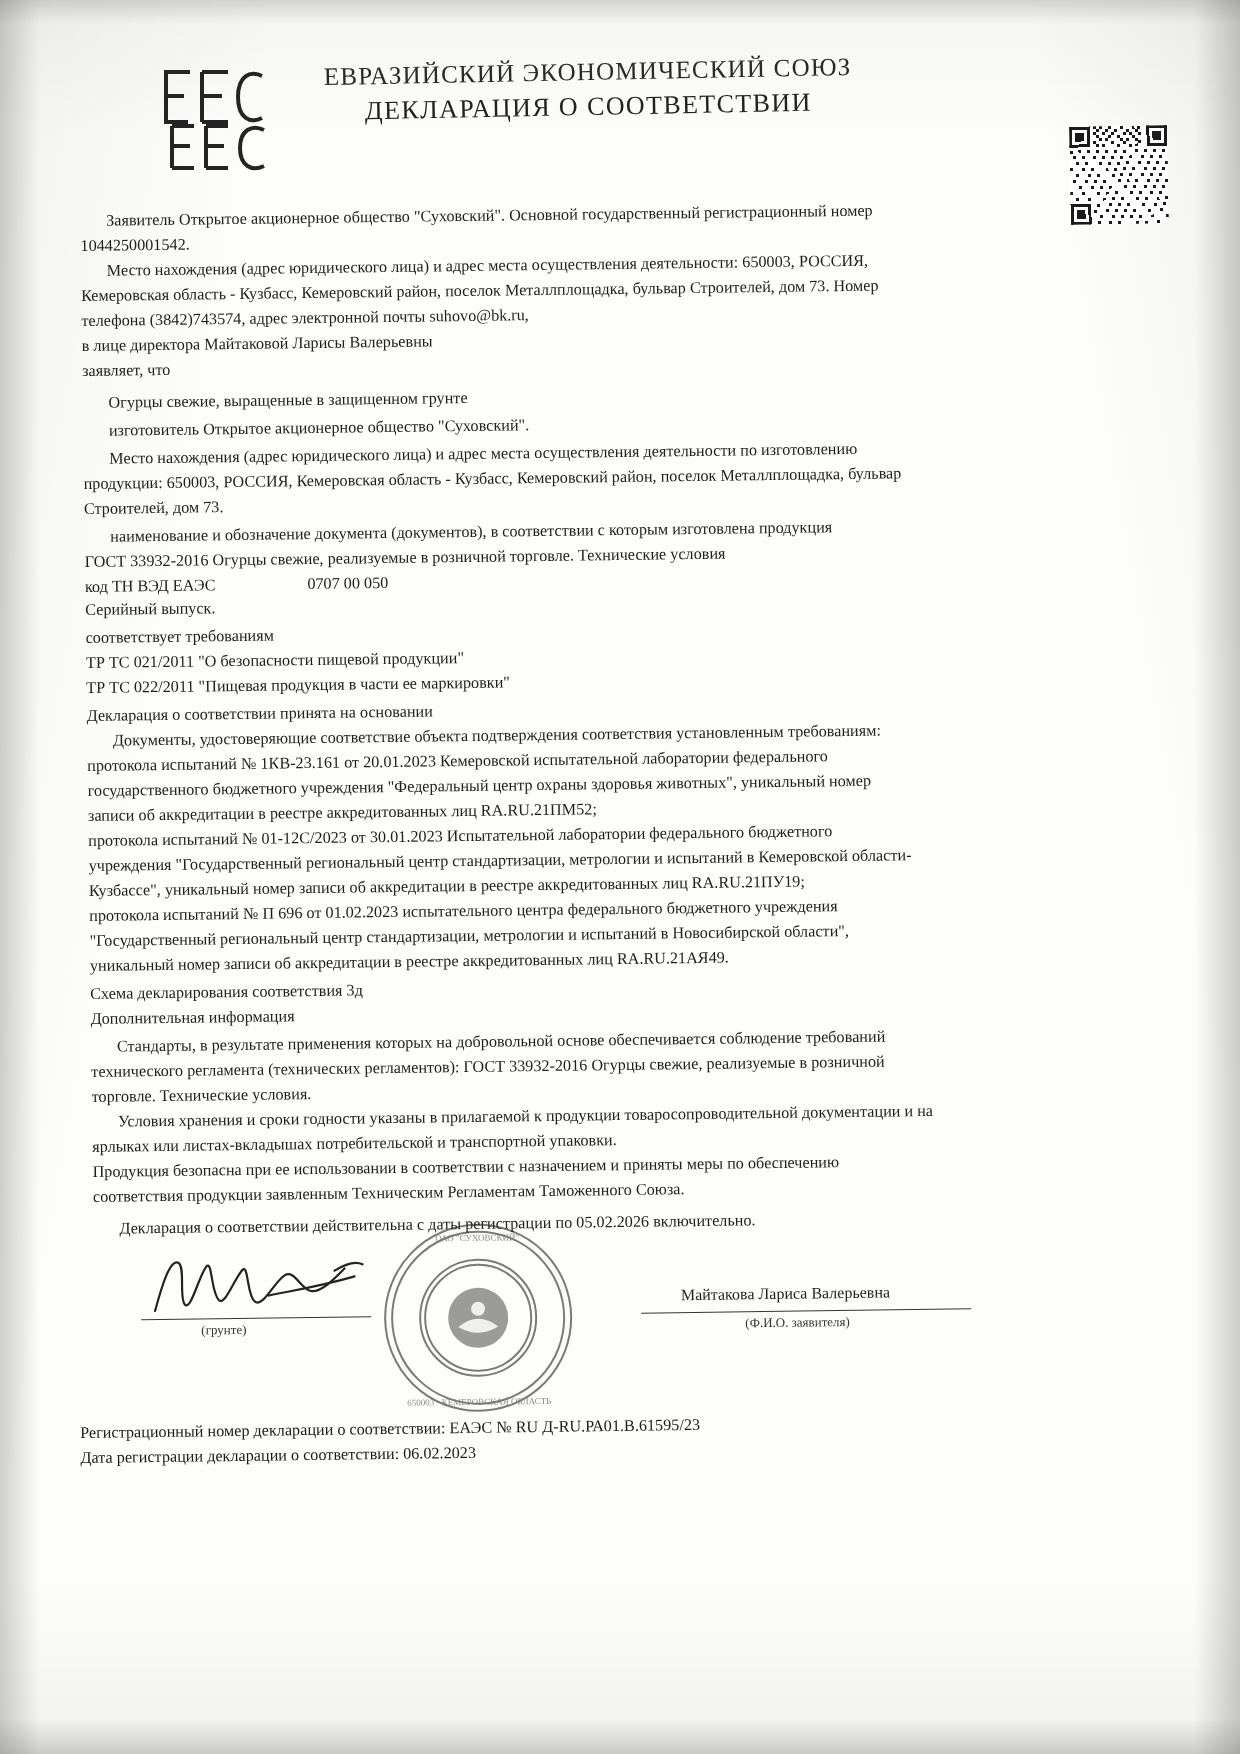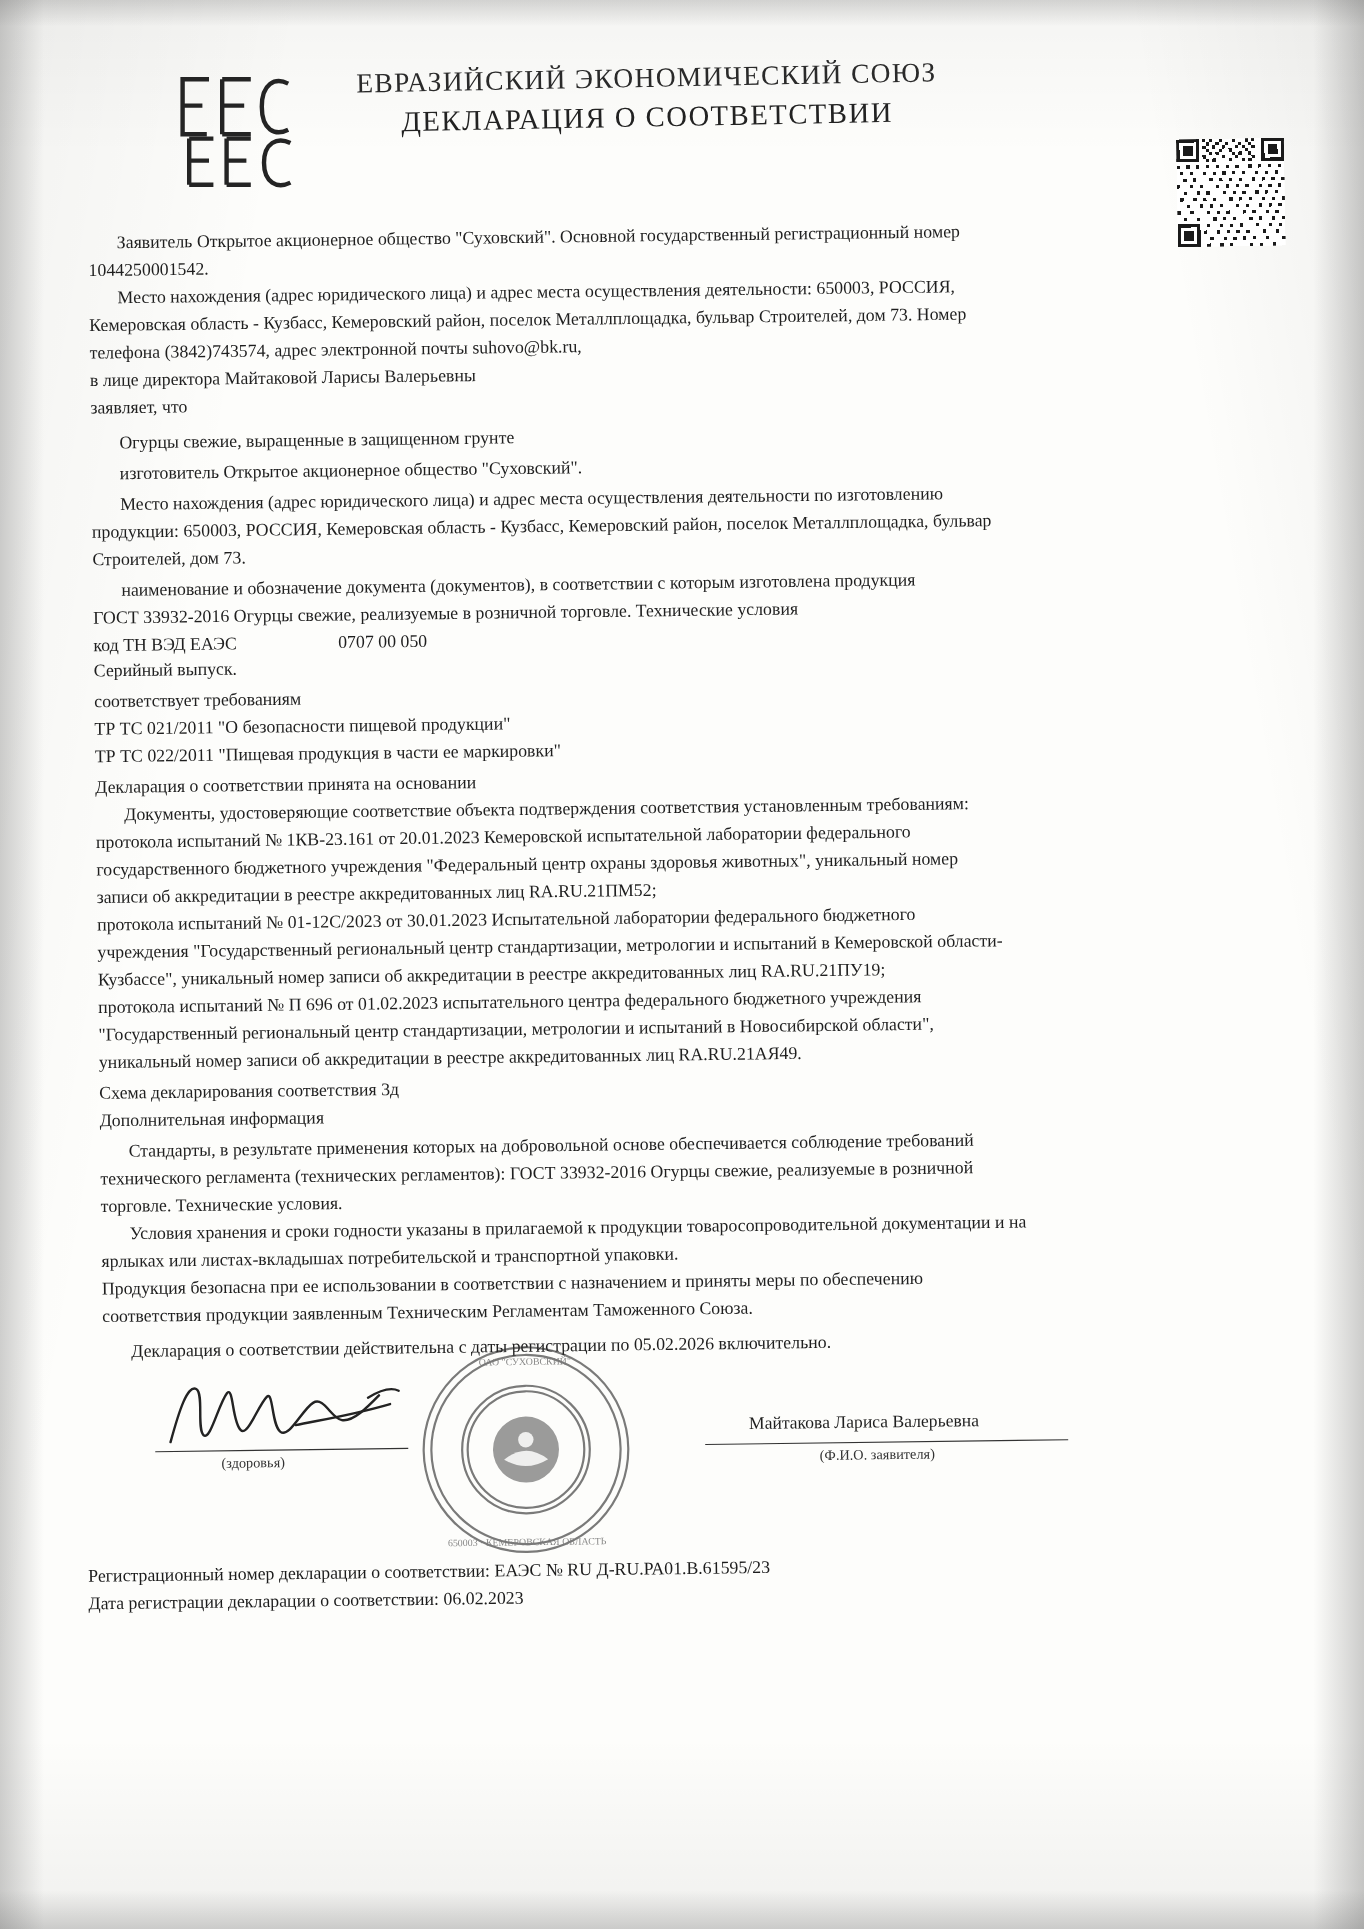--- a/index.html
+++ b/index.html
@@ -484,21 +484,21 @@
       <svg width="220" height="70" viewBox="0 0 220 70" aria-hidden="true">
         <g fill="none" stroke="#232323" stroke-width="2.2" stroke-linecap="round">
           <path d="M6 58 C 14 30, 22 6, 30 10 C 37 14, 30 46, 36 52 C 42 58, 50 24, 58 14 C 64 8, 62 40, 70 48 C 76 54, 86 26, 94 18 C 100 12, 98 44, 106 50 C 114 56, 126 30, 136 24 C 146 18, 152 38, 162 40 C 172 42, 186 28, 196 18"></path>
           <path d="M120 44 C 140 40, 170 36, 206 26"></path>
           <path d="M186 20 C 196 14, 206 10, 214 14"></path>
         </g>
       </svg>
     </div>
 
     <div class="sign-line"></div>
-    <div class="sign-caption">(здоровья)</div>
+    <div class="sign-caption">(грунте)</div>
 
     <div class="name-line"></div>
     <div class="name-text">Майтакова Лариса Валерьевна</div>
     <div class="name-caption">(Ф.И.О. заявителя)</div>
 
     <div class="stamp">
       <svg width="195" height="195" viewBox="0 0 195 195" aria-hidden="true">
         <g fill="none" stroke="#2b2b2b" stroke-width="2">
           <circle cx="97" cy="97" r="93"></circle>
           <circle cx="97" cy="97" r="86"></circle>

